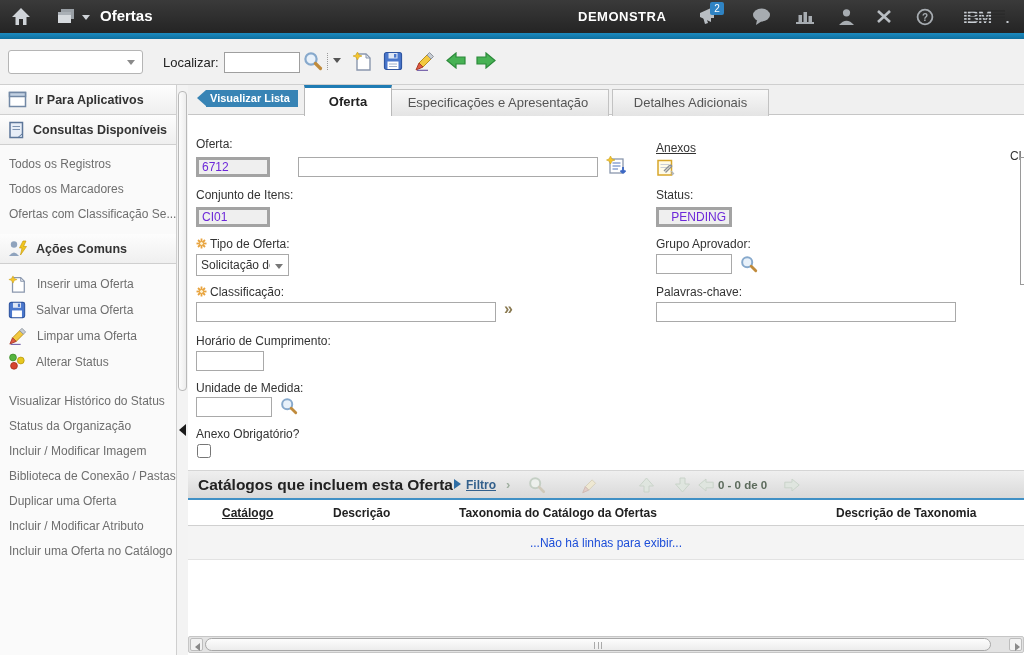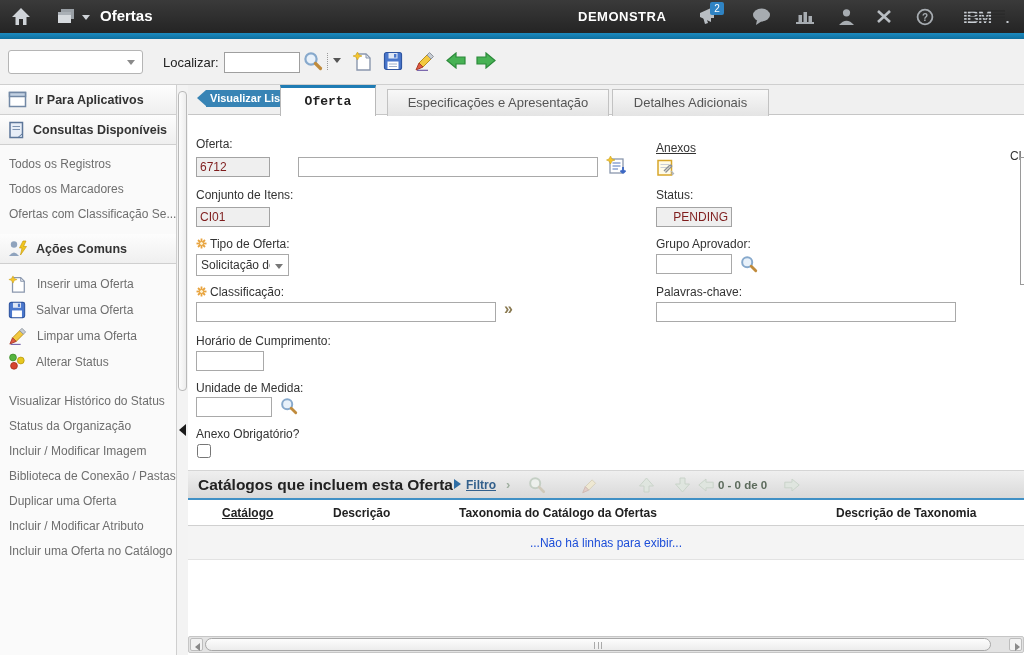--- a/index.html
+++ b/index.html
@@ -69,21 +69,21 @@
          border:1px solid #c2c2c2; border-bottom:none; font-size:13px; color:#555;
          text-align:center; line-height:25px; cursor:pointer; z-index:1; }
   .tab.active { top:0; height:31px; background:#fff; border-top:3px solid #1f7cb4;
          border-left:1px solid #b9b9b9; border-right:1px solid #b9b9b9; font-weight:bold; color:#222;
          line-height:27px; z-index:2; }
 
   .lbl { position:absolute; font-size:12px; color:#333; white-space:nowrap; }
   .req { display:inline-block; vertical-align:-1px; margin-right:3px; }
   .inp { position:absolute; border:1px solid #a9a9a9; background:#fff; height:20px; font-size:12px;
          padding:0 3px; font-family:"Liberation Sans",sans-serif; color:#333; }
-  .ro  { background:#efefef; border:1px solid #a3a3a3; color:#7f1d1d; }
+  .ro  { background:#efefef; border:3px solid #a3a3a3; color:#6d28d9; }
   .fakeselect { position:absolute; border:1px solid #a9a9a9; background:#fff; height:22px; cursor:pointer; }
   .fakeselect .val { position:absolute; left:4px; top:3px; right:18px; overflow:hidden; white-space:nowrap; font-size:12px; color:#333; }
   .fakeselect .caret { position:absolute; right:5px; top:9px; border-top-color:#777; }
   .chev { position:absolute; font-size:16px; font-weight:bold; color:#8a7a52; cursor:pointer; }
   .linku { text-decoration:underline; cursor:pointer; }
   .cb { position:absolute; width:14px; height:14px; }
   .clipbox { position:absolute; border:1px solid #9a9a9a; background:#fff; }
 
   
   .cat-bar { position:absolute; left:0; top:385px; width:836px; height:28px;
@@ -320,21 +320,21 @@
   </div>
 
   <div class="divider">
     <div class="vthumb"></div>
     <div class="collapse-tri"></div>
   </div>
 
   <div class="main">
     <div class="tabstrip"></div>
     <div class="viewlist">Visualizar Lista</div>
-    <div class="tab active" style="left:92px;width:96px;font-family:Liberation Mono, monospace;">Oferta</div>
+    <div class="tab active" style="left:116px;width:88px;">Oferta</div>
     <div class="tab" style="left:199px;width:222px;">Especificações e Apresentação</div>
     <div class="tab" style="left:424px;width:157px;">Detalhes Adicionais</div>
 
     <div class="lbl" style="left:8px;top:52px;">Oferta:</div>
     <input class="inp ro" style="left: 8px; top: 72px; width: 74px;" readonly="" value="6712">
     <input class="inp" style="left: 110px; top: 72px; width: 300px;" value="">
     <div style="position:absolute;left:418px;top:70px;cursor:pointer;">
       <svg width="22" height="22" viewBox="0 0 22 22">
         <rect x="4" y="4" width="13" height="14" fill="#fff" stroke="#8a97ad" stroke-width="1.3"></rect>
         <line x1="6.5" y1="8" x2="14.5" y2="8" stroke="#6f8cc9" stroke-width="1.2"></line>

